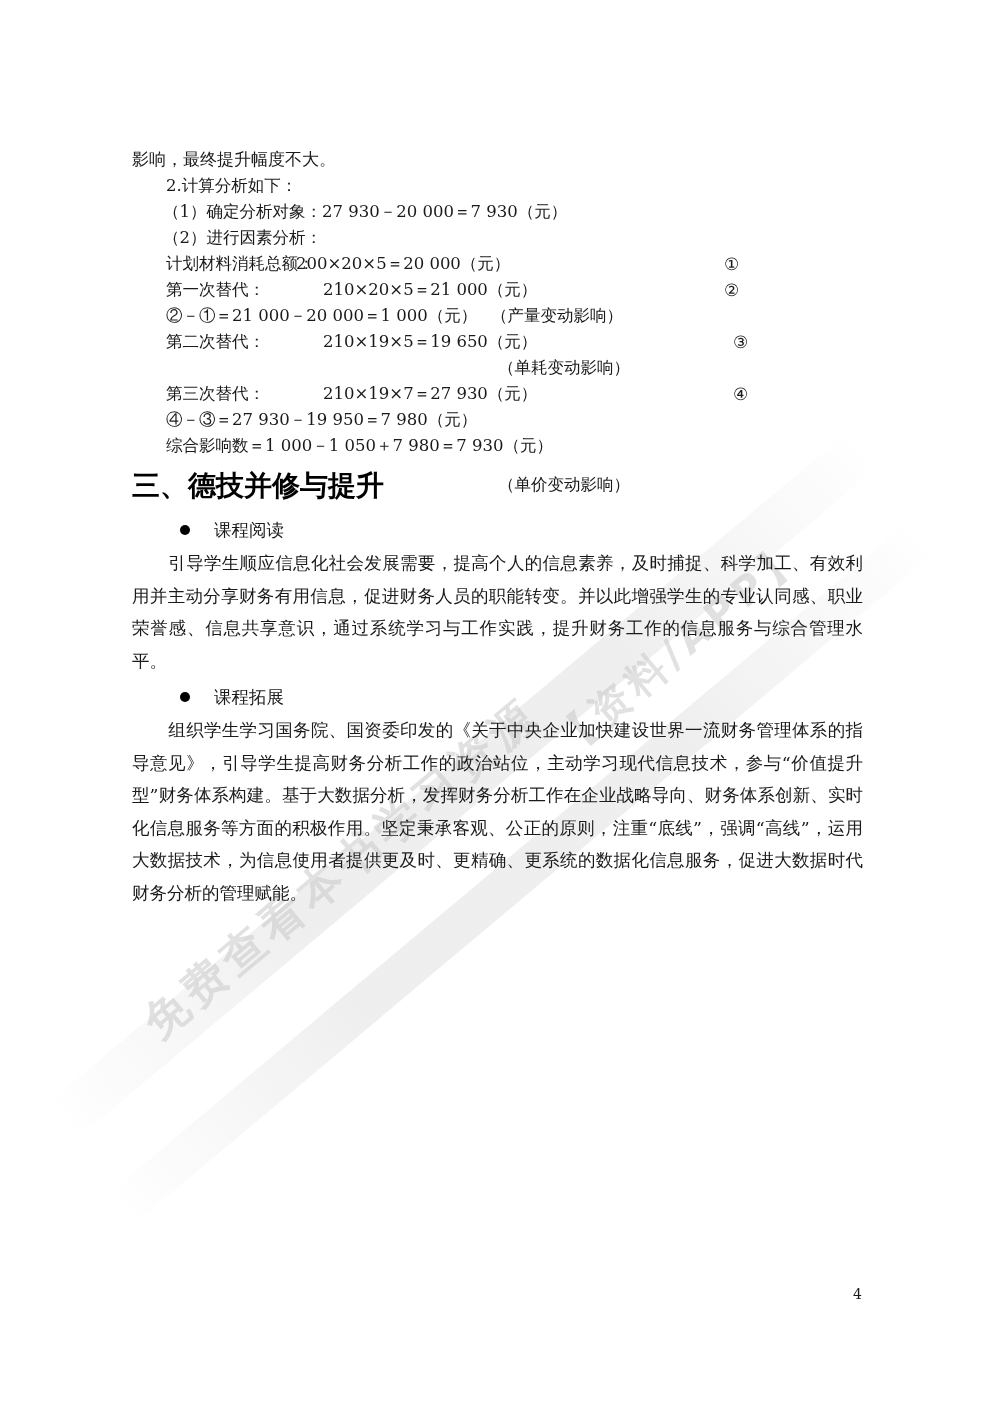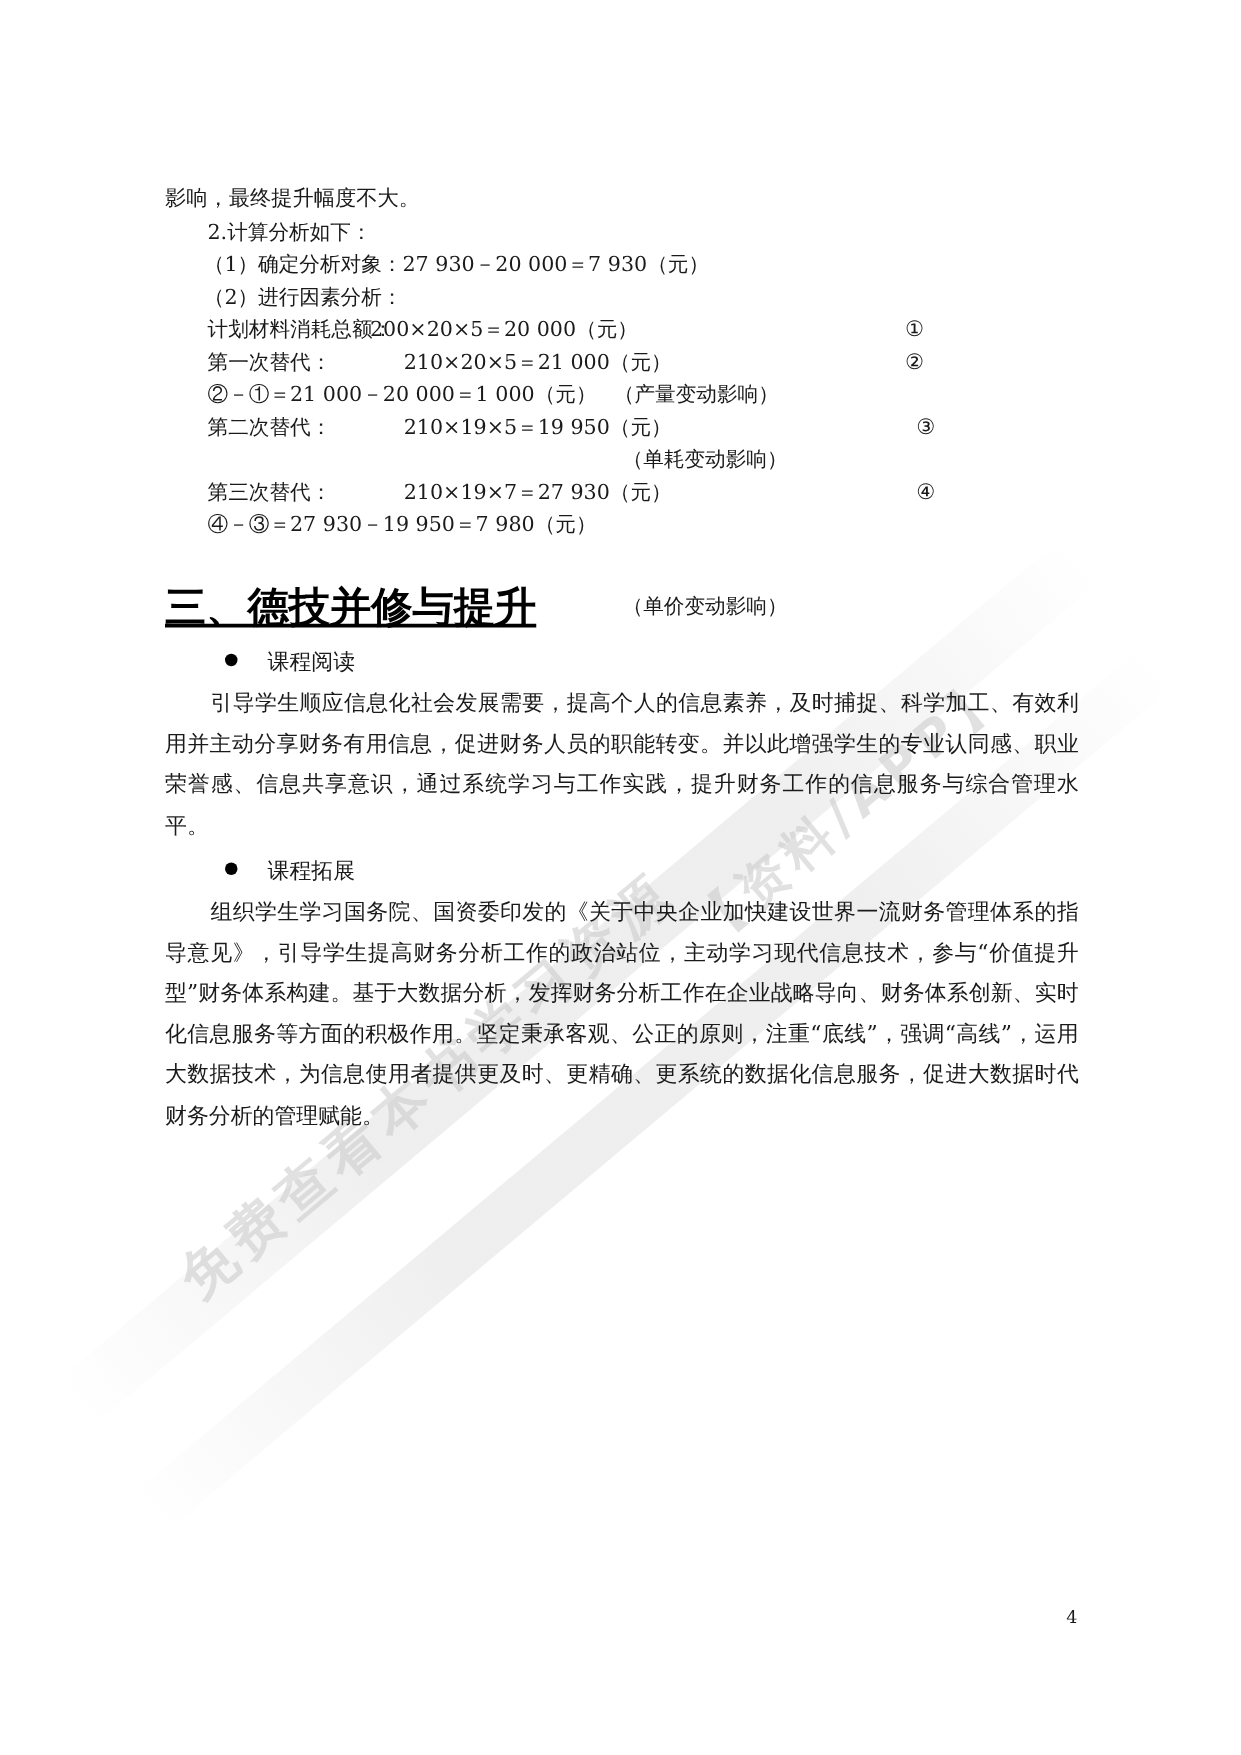--- a/index.html
+++ b/index.html
@@ -8,21 +8,21 @@
   .watermark { position: absolute; left: 0; top: 0; width: 993px; height: 1404px;
                pointer-events: none; overflow: hidden; }
   .wm-band { position: absolute; background: linear-gradient(90deg, rgba(235,235,235,0) 0%, rgba(225,225,225,0.55) 30%, rgba(225,225,225,0.55) 70%, rgba(235,235,235,0) 100%);
              transform-origin: left center; }
   .wm-text { position: absolute; font-family: "DejaVu Sans", sans-serif; font-weight: bold;
              color: rgba(200,200,200,0.55); transform-origin: left center; white-space: nowrap; letter-spacing: 6px; }
   .page { position: absolute; left: 0; top: 0; width: 993px; height: 1404px; }
   .line { position: absolute; font-size: 16.5px; line-height: 22px; white-space: nowrap; }
   .para { position: absolute; left: 132px; width: 731px; font-size: 17.5px; line-height: 32.5px; text-align: justify; }
   .para .indent { display: inline-block; width: 36px; }
-  .heading { position: absolute; left: 132px; top: 469px; font-family: "DejaVu Sans", sans-serif; font-weight: bold; font-size: 33px; line-height: 34px; color: #000; text-decoration: underline; }
+  .heading { position: absolute; left: 132px; top: 469px; font-family: "DejaVu Sans", sans-serif; font-weight: bold; font-size: 28px; line-height: 34px; color: #000; }
   .bullet { position: absolute; left: 180px; font-size: 17.5px; line-height: 26px; text-align: center; }
   .bullet .dot { display: inline-block; width: 10px; height: 10px; border-radius: 50%; background: #000; margin-right: 24px; vertical-align: middle; position: relative; top: -2px; }
   .circ { position: absolute; font-size: 17px; line-height: 22px; }
   .pagenum { position: absolute; left: 853px; top: 1286px; font-size: 14px; }
 </style>
 </head>
 <body>
 
 <div class="watermark">
   <div class="wm-band" style="left:60px; top:1100px; width:1050px; height:46px; transform: rotate(-40deg);"></div>
@@ -44,32 +44,33 @@
   <div class="circ" style="left:724px; top:253px;">①</div>
 
   <div class="line" style="left:166px; top:279px;text-align:center;">第一次替代：</div>
   <div class="line" style="left:323px; top:279px;">210×20×5＝21 000（元）</div>
   <div class="circ" style="left:724px; top:279px;">②</div>
 
   <div class="line" style="left:166px; top:305px;">②－①＝21 000－20 000＝1 000（元）</div>
   <div class="line" style="left:491px; top:305px;">（产量变动影响）</div>
 
   <div class="line" style="left:166px; top:331px;">第二次替代：</div>
-  <div class="line" style="left:323px; top:331px;">210×19×5＝19 950（元）</div>
+  <div class="line" style="left:323px; top:331px;">210×19×5＝19 650（元）</div>
   <div class="circ" style="left:733px; top:331px;">③</div>
 
   <div class="line" style="left:498px; top:357px;">（单耗变动影响）</div>
 
   <div class="line" style="left:166px; top:383px;">第三次替代：</div>
   <div class="line" style="left:323px; top:383px;">210×19×7＝27 930（元）</div>
   <div class="circ" style="left:733px; top:383px;">④</div>
 
   <div class="line" style="left:166px; top:409px;">④－③＝27 930－19 950＝7 980（元）</div>
   <div class="line" style="left:498px; top:430px;margin-top:44px;">（单价变动影响）</div>
 
+  <div class="line" style="left:166px; top:435px;">综合影响数＝1 000－1 050＋7 980＝7 930（元）</div>
 
   <div class="heading">三、德技并修与提升</div>
 
   <div class="bullet" style="top:517px;">
     <span class="dot"></span><span>课程阅读</span>
   </div>
   <div class="para" style="top:547px;"><span class="indent"></span><span>引导学生顺应信息化社会发展需要，提高个人的信息素养，及时捕捉、科学加工、有效利用并主动分享财务有用信息，促进财务人员的职能转变。并以此增强学生的专业认同感、职业荣誉感、信息共享意识，通过系统学习与工作实践，提升财务工作的信息服务与综合管理水平。</span></div>
 
   <div class="bullet" style="top:684px;">
     <span class="dot"></span><span>课程拓展</span>

